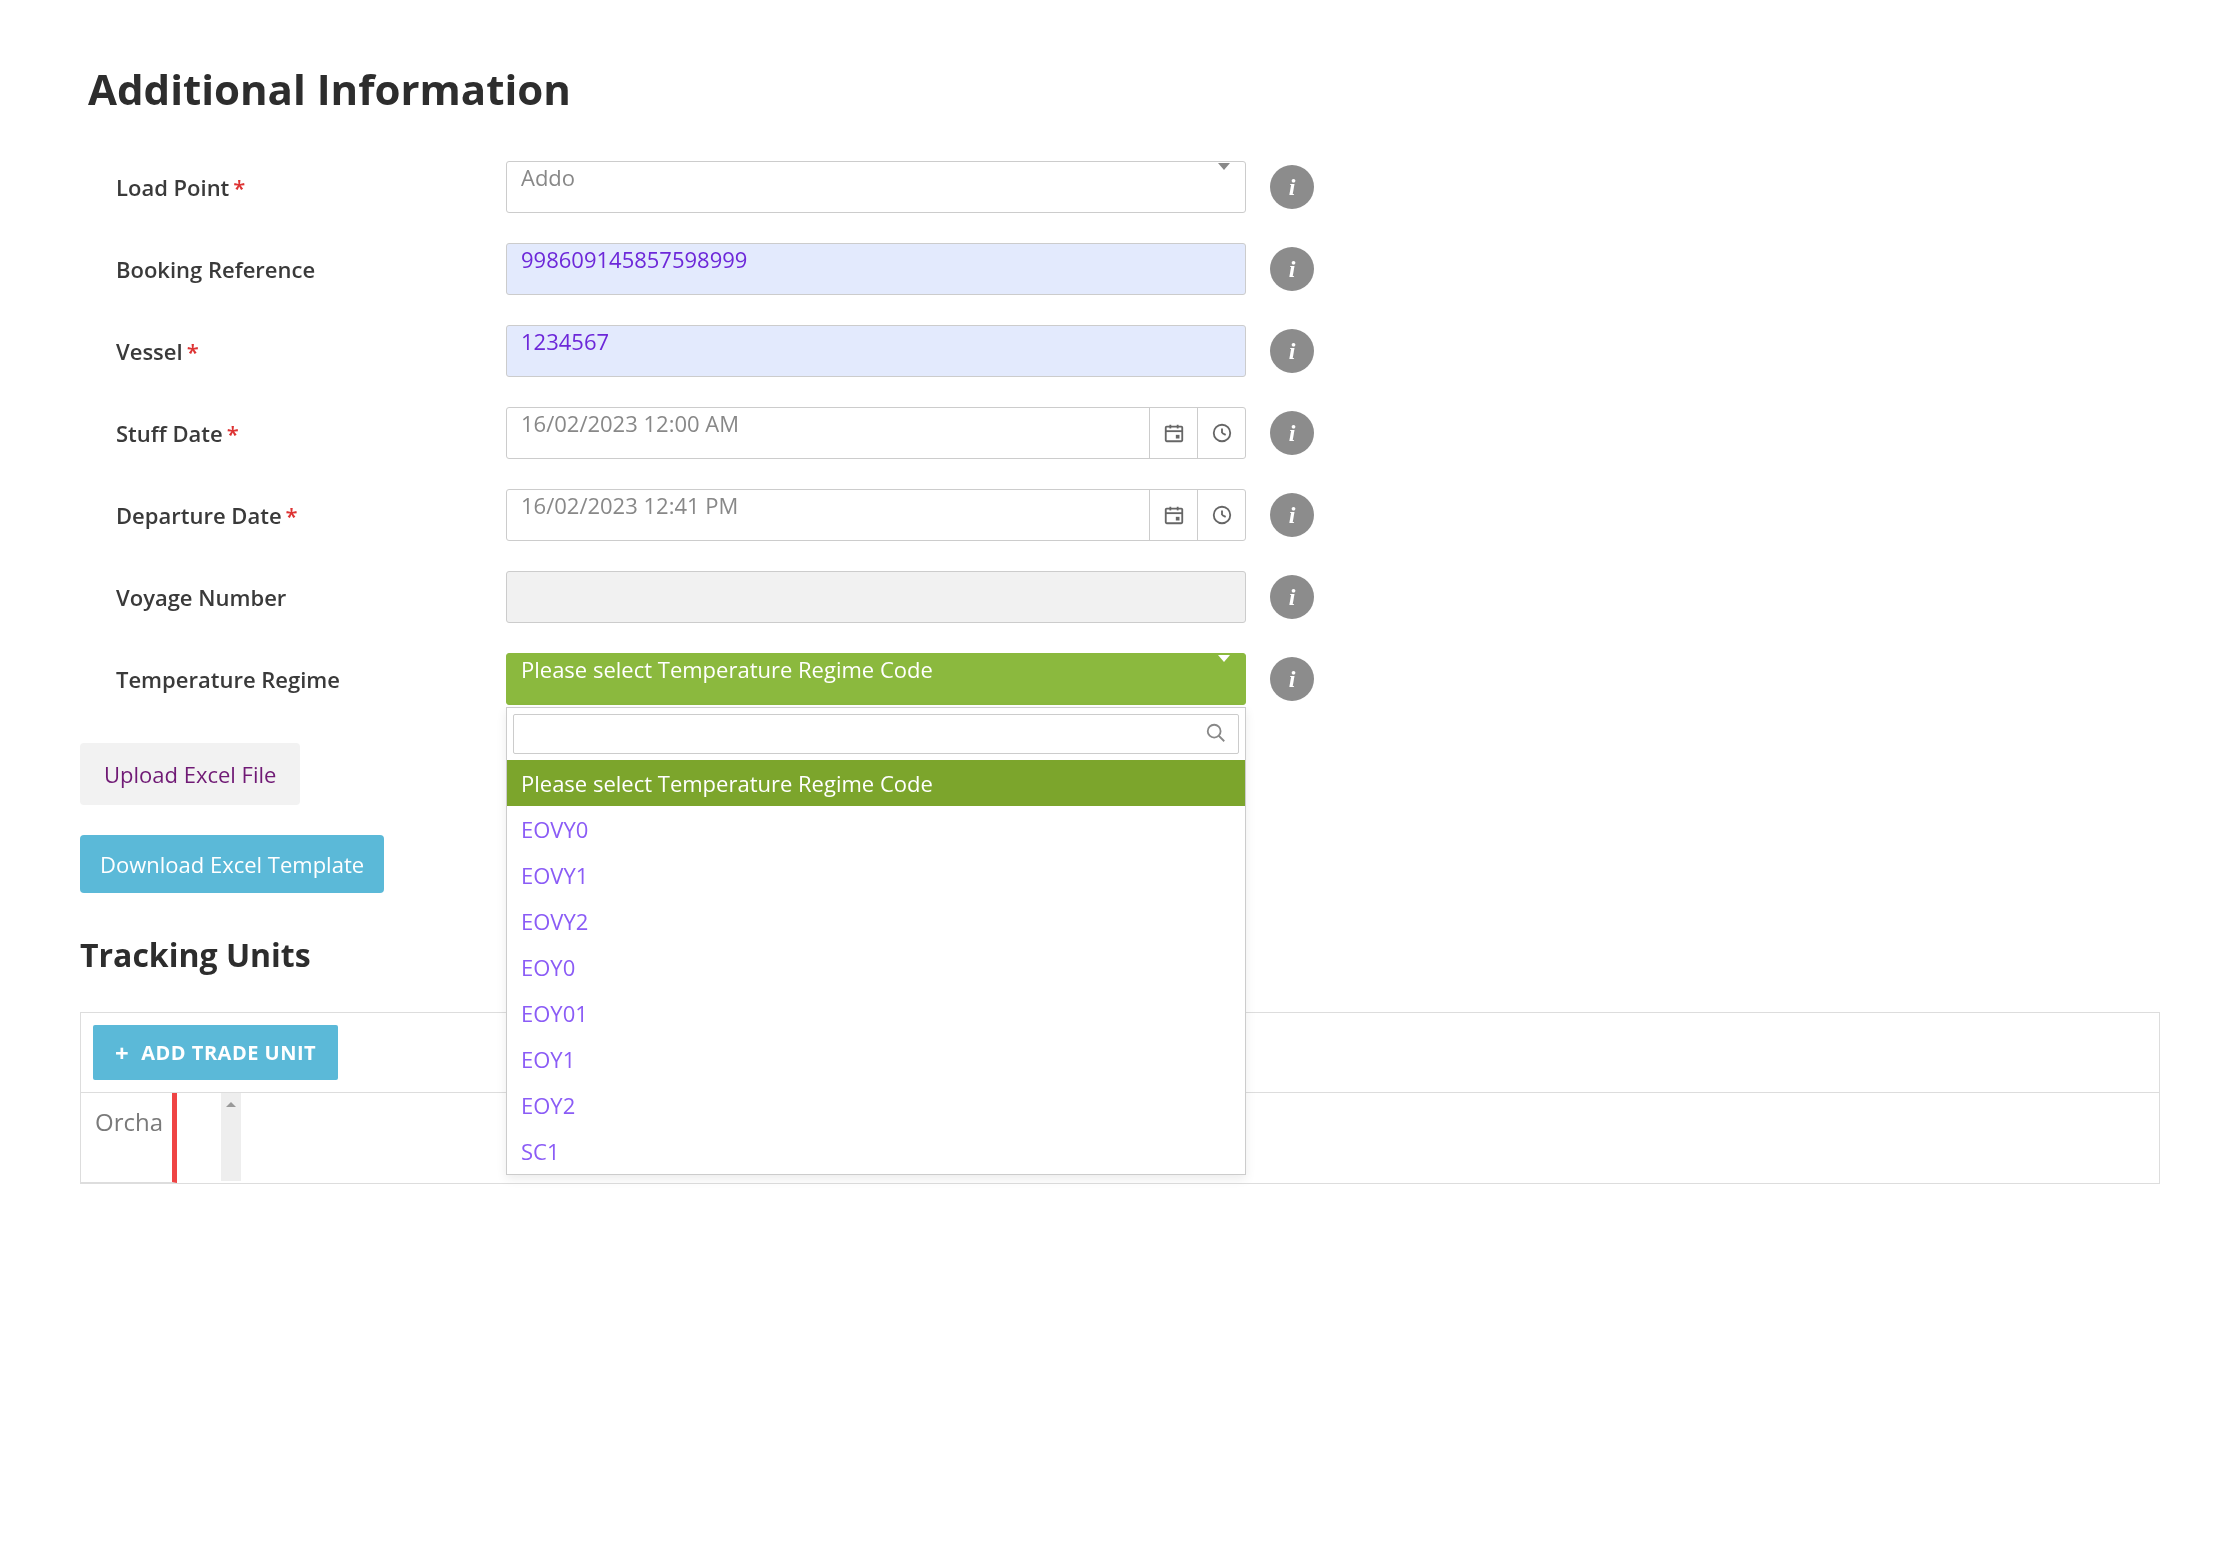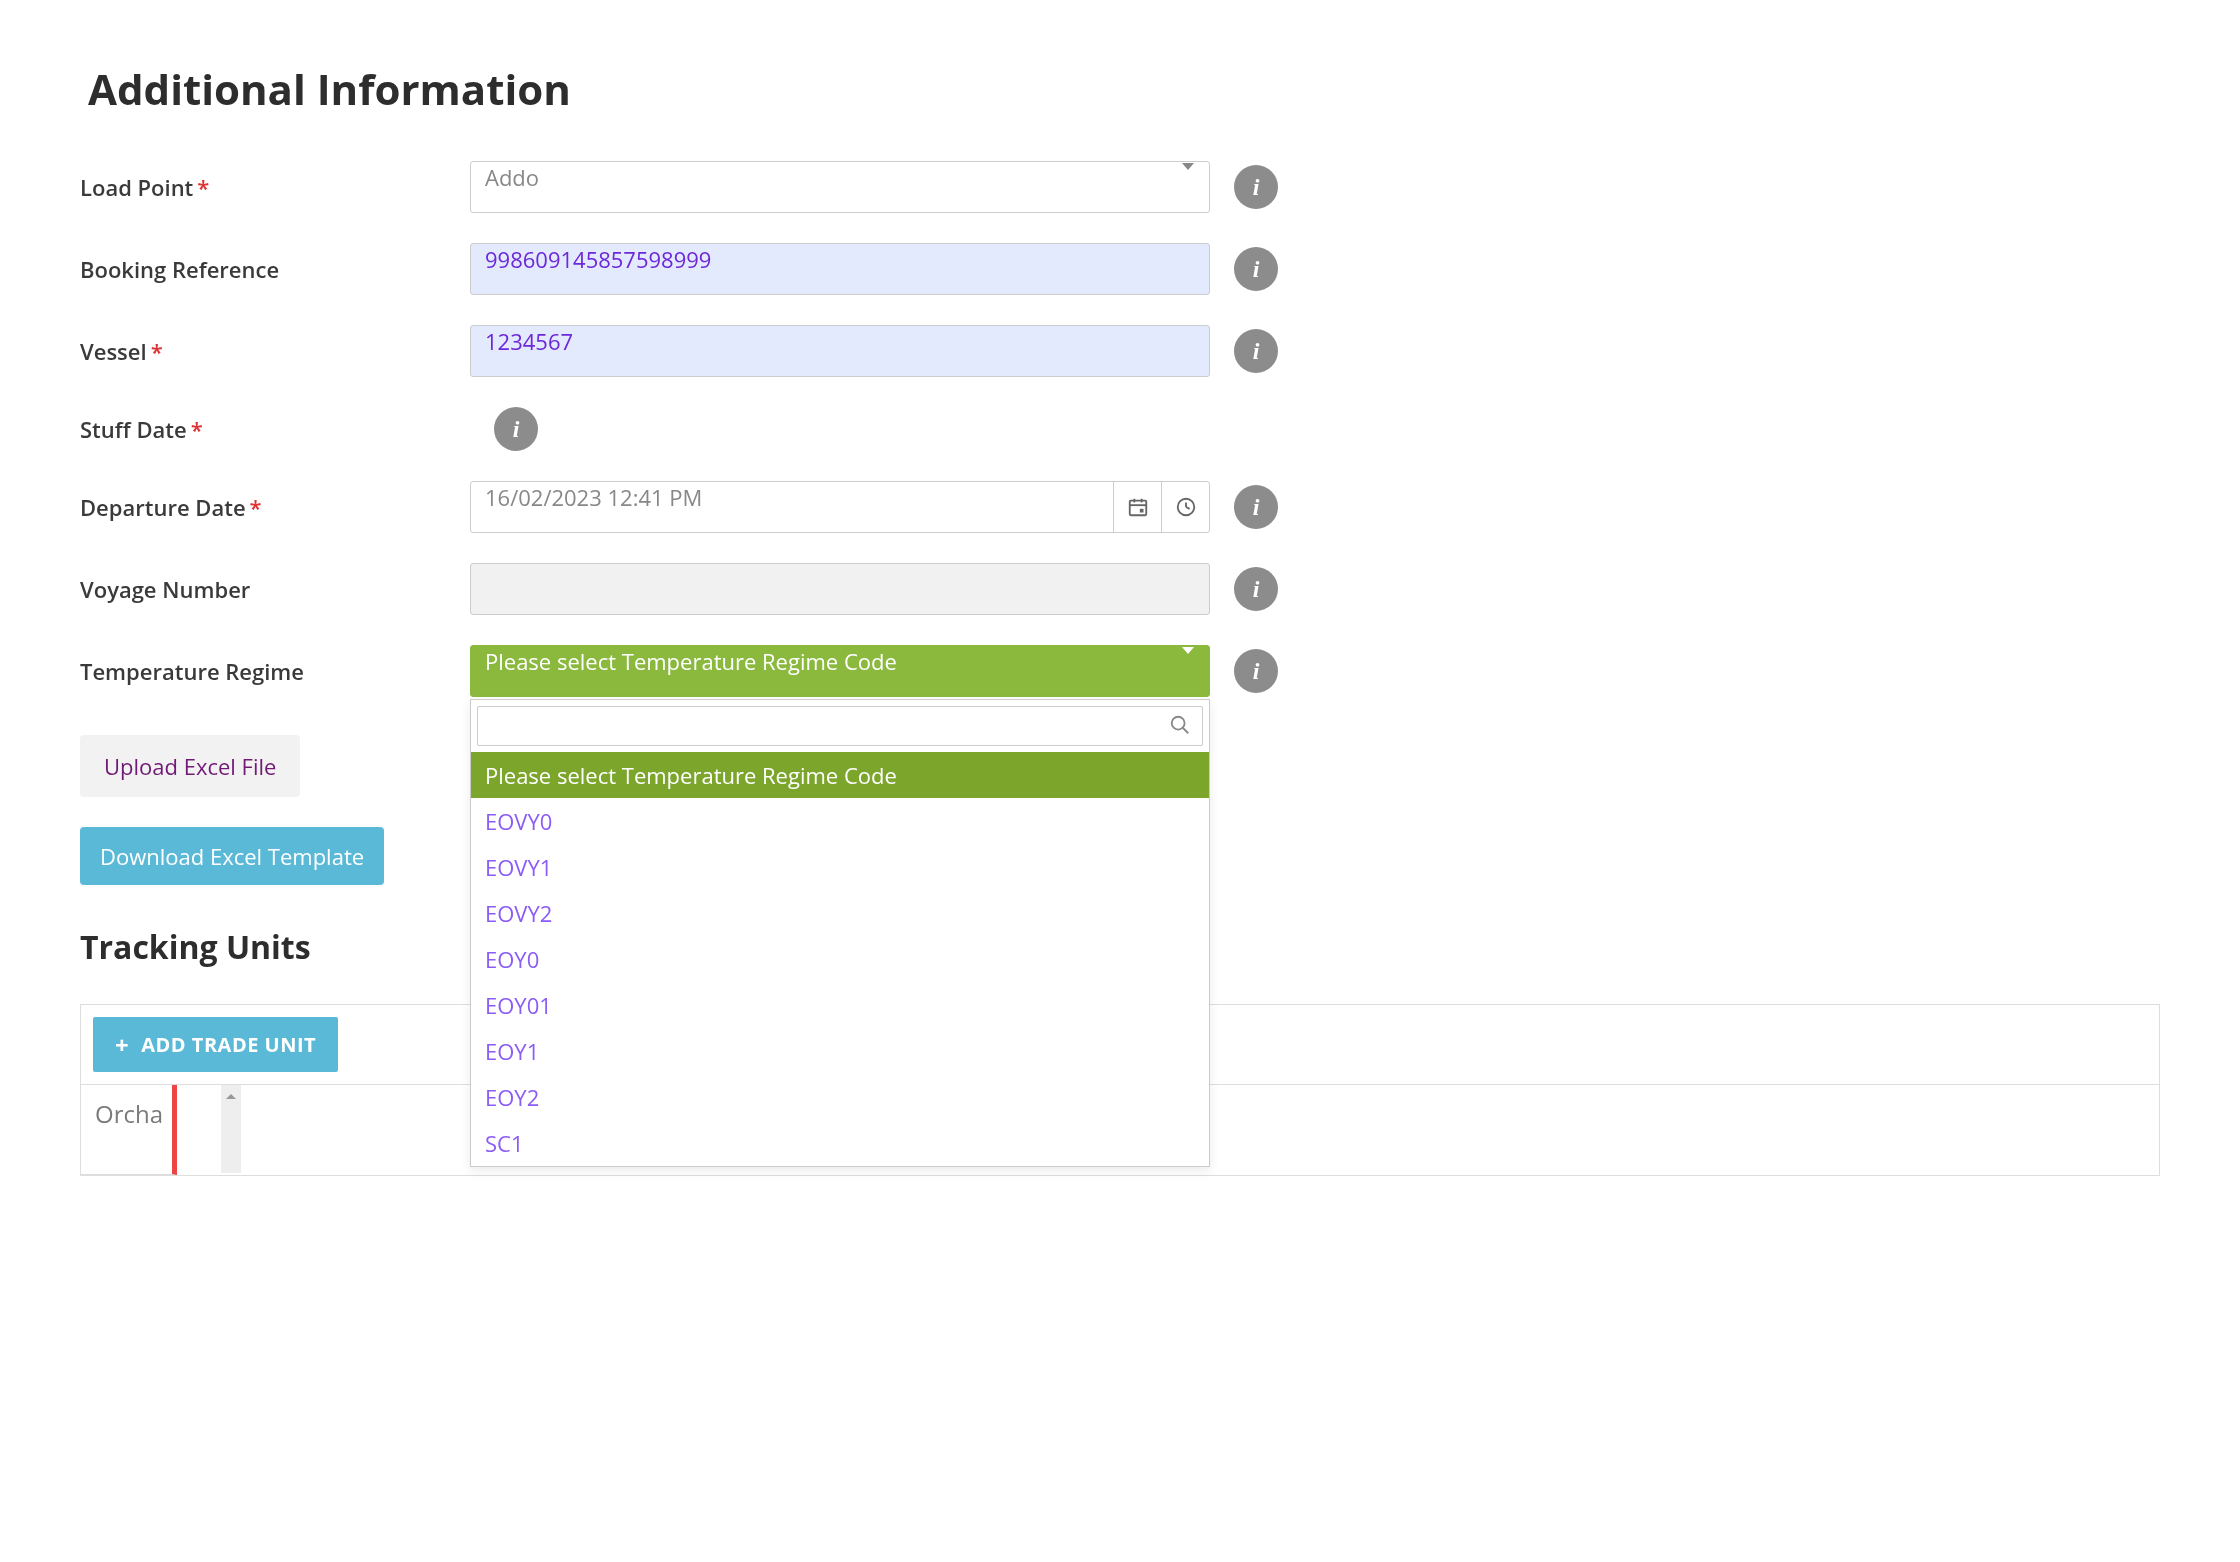--- a/index.html
+++ b/index.html
@@ -23,20 +23,21 @@
     display: flex;
     align-items: center;
     margin-bottom: 30px;
   }
   .form-label {
     width: 390px;
     font-size: 22px;
     color: #3a3a3a;
     font-weight: 600;
     flex-shrink: 0;
+    margin-left: 36px;
   }
   .req { color: #d33; margin-left: 4px; }
   .field-wrap {
     width: 740px;
     display: flex;
     align-items: center;
     position: relative;
   }
   .info-wrap {
     margin-left: 24px;
@@ -266,20 +267,43 @@
     </div>
     <div class="info-wrap">
         <div class="info-icon">i</div>
       </div>
   </div>
 
   
   <div class="form-row">
     <div class="form-label">
       <span>Stuff Date</span><span class="req">*</span>
+    </div>
+    <div class="field-wrap">
+      <div class="datetime-control">
+        <span class="dt-value">16/02/2023 12:00 AM</span>
+        <div class="dt-icons">
+          <div class="dt-btn">
+            <svg width="22" height="22" viewBox="0 0 24 24" fill="none" stroke="#666" stroke-width="2">
+                <rect x="3" y="5" width="18" height="16" rx="1"></rect>
+                <line x1="3" y1="10" x2="21" y2="10"></line>
+                <line x1="8" y1="3" x2="8" y2="7"></line>
+                <line x1="16" y1="3" x2="16" y2="7"></line>
+                <rect x="14" y="14" width="4" height="4" fill="#666" stroke="none"></rect>
+              </svg>
+          </div>
+          <div class="dt-btn">
+            <svg width="22" height="22" viewBox="0 0 24 24" fill="none" stroke="#666" stroke-width="2">
+                <circle cx="12" cy="12" r="9"></circle>
+                <line x1="12" y1="12" x2="12" y2="7"></line>
+                <line x1="12" y1="12" x2="16" y2="14"></line>
+              </svg>
+          </div>
+        </div>
+      </div>
     </div>
     <div class="info-wrap">
         <div class="info-icon">i</div>
       </div>
   </div>
 
   
   <div class="form-row">
     <div class="form-label">
       <span>Departure Date</span><span class="req">*</span>

